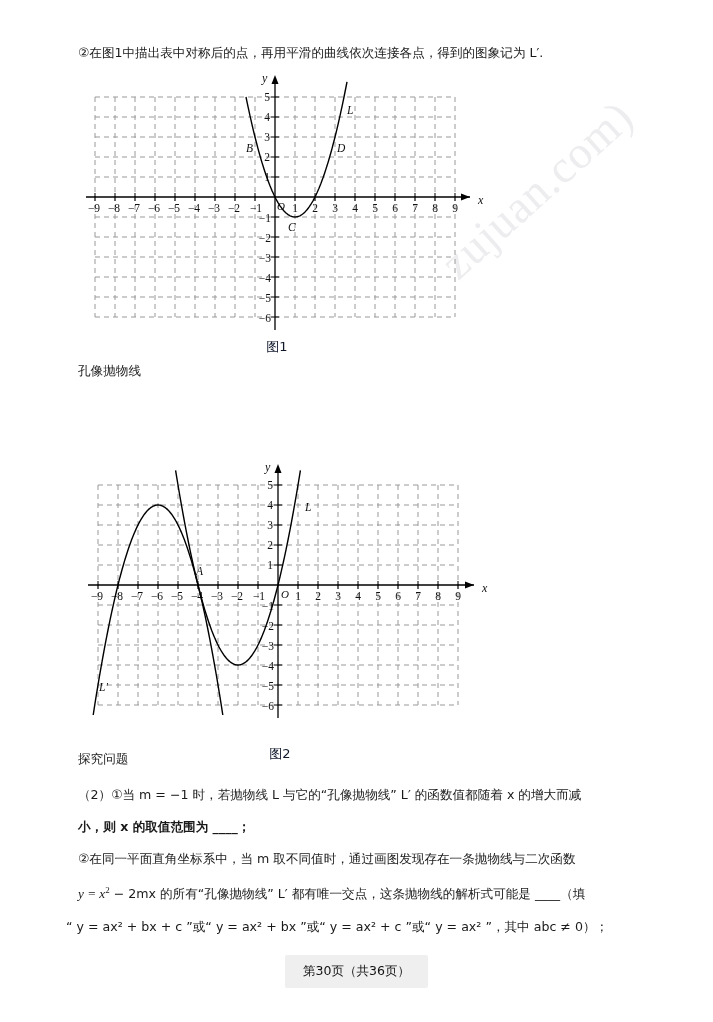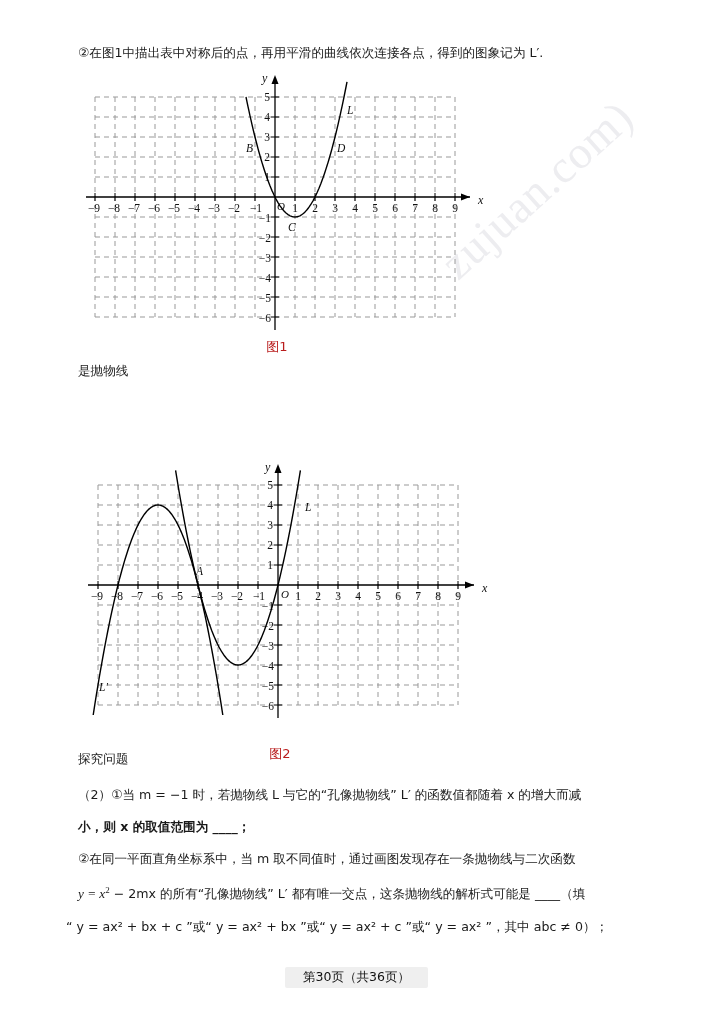--- a/index.html
+++ b/index.html
@@ -40,38 +40,38 @@
   .para .m{font-style:italic;font-family:"Liberation Serif",serif;}
   .para .cn{font-family:"DejaVu Sans","Liberation Sans",sans-serif;font-size:12.6px;}
   sup{font-size:0.68em;vertical-align:super;}
 
   
   .fig{position:absolute;}
   .figcap{
     position:absolute;
     font-family:"DejaVu Sans","Liberation Sans",sans-serif;
     font-size:13px;
-    color:#b91c1c;
+    color:#0f172a;
     text-align:center;
   }
 
   
   .footer{
     position:absolute;
     left:0;right:0;
     bottom:34px;
     text-align:center;
     font-family:"DejaVu Sans","Liberation Sans",sans-serif;
     font-size:12.5px;
     color:#111;
   }
   .footer .bar{
     display:inline-block;
     background:#efefef;
-    padding:2px 18px;
+    padding:8px 18px;
     border-radius:2px;
   }
 </style>
 </head>
 <body>
 
 <div class="page">
 
   <div class="watermark">zujuan.com)</div>
 
@@ -204,21 +204,21 @@
     <polyline points="246.0,97.0 247.0,101.8 248.0,106.6 249.0,111.2 250.0,115.8 251.0,120.2 252.0,124.6 253.0,128.8 254.0,133.0 255.0,137.0 256.0,141.0 257.0,144.8 258.0,148.6 259.0,152.2 260.0,155.8 261.0,159.2 262.0,162.6 263.0,165.8 264.0,169.0 265.0,172.0 266.0,175.0 267.0,177.8 268.0,180.6 269.0,183.2 270.0,185.8 271.0,188.2 272.0,190.6 273.0,192.8 274.0,195.0 275.0,197.0 276.0,199.0 277.0,200.8 278.0,202.6 279.0,204.2 280.0,205.8 281.0,207.2 282.0,208.6 283.0,209.8 284.0,211.0 285.0,212.0 286.0,213.0 287.0,213.8 288.0,214.6 289.0,215.2 290.0,215.8 291.0,216.2 292.0,216.6 293.0,216.8 294.0,216.9 295.0,217.0 296.0,216.9 297.0,216.8 298.0,216.5 299.0,216.2 300.0,215.8 301.0,215.2 302.0,214.5 303.0,213.8 304.0,212.9 305.0,212.0 306.0,210.9 307.0,209.8 308.0,208.5 309.0,207.2 310.0,205.7 311.0,204.2 312.0,202.5 313.0,200.8 314.0,198.9 315.0,197.0 316.0,194.9 317.0,192.8 318.0,190.5 319.0,188.2 320.0,185.7 321.0,183.2 322.0,180.5 323.0,177.8 324.0,174.9 325.0,172.0 326.0,168.9 327.0,165.8 328.0,162.6 329.0,159.2 330.0,155.8 331.0,152.2 332.0,148.6 333.0,144.8 334.0,141.0 335.0,137.0 336.0,133.0 337.0,128.8 338.0,124.6 339.0,120.2 340.0,115.8 341.0,111.2 342.0,106.6 343.0,101.8 344.0,97.0 345.0,92.0 346.0,87.0 347.0,81.8" fill="none" stroke="#000" stroke-width="1.4"></polyline>
         <text x="246" y="152" font-family="Liberation Serif, serif" font-style="italic" font-size="11.5" fill="#111">B</text>
         <text x="288" y="231" font-family="Liberation Serif, serif" font-style="italic" font-size="11.5" fill="#111">C</text>
         <text x="337" y="152" font-family="Liberation Serif, serif" font-style="italic" font-size="11.5" fill="#111">D</text>
         <text x="347" y="114" font-family="Liberation Serif, serif" font-style="italic" font-size="11.5" fill="#111">L</text>
       </svg>
     <div class="figcap" style="left:255px;top:338px;width:44px;">图1</div>
   </div>
 
   <div class="para" style="left:78px;top:362px;">
-    <span class="cn">是抛物线</span>
+    <span class="cn">孔像抛物线</span>
   </div>
 
   <div class="fig" style="left:0;top:455px;">
     <svg width="713" height="280" viewBox="0 0 713 280" style="position:absolute;left:0;top:0;">
 
       <g stroke="#999" stroke-width="1" stroke-dasharray="5,4" fill="none">
         <line x1="98" y1="30" x2="98" y2="250"></line>
         <line x1="118" y1="30" x2="118" y2="250"></line>
         <line x1="138" y1="30" x2="138" y2="250"></line>
         <line x1="158" y1="30" x2="158" y2="250"></line>

